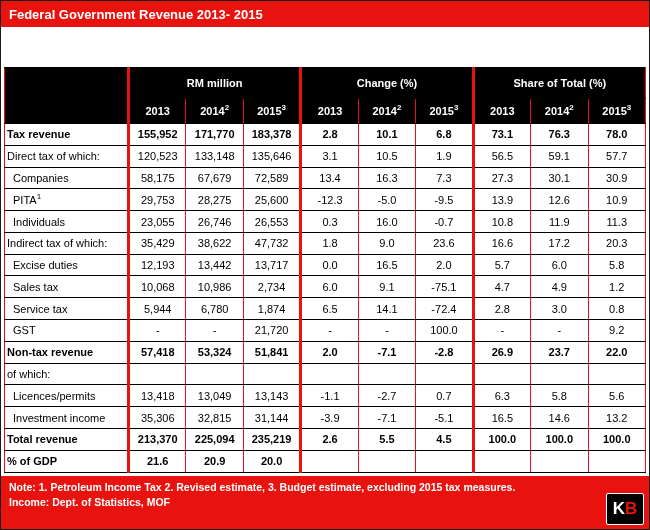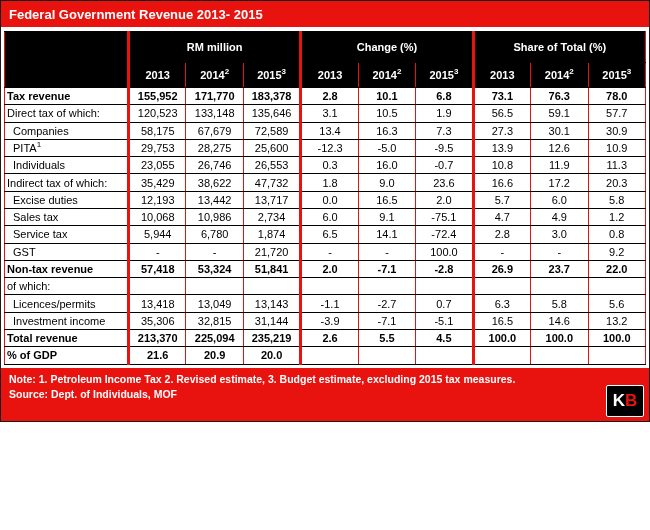--- a/index.html
+++ b/index.html
@@ -1,26 +1,26 @@
 <!DOCTYPE html>
 <html><head>
 <meta charset="utf-8">
 <style>
   html,body { margin:0; padding:0; background:#ffffff; }
   body { font-family:"Liberation Sans", sans-serif; }
   .frame {
-    width:650px; height:422px; box-sizing:border-box;
+    width:650px; height:530px; box-sizing:border-box;
     background:#ffffff; border:1px solid #1a1a1a;
     display:flex; flex-direction:column; overflow:hidden;
   }
   .title-bar {
     background:#e8120f; color:#ffffff; font-weight:bold;
     font-size:13px; padding:6px 8px 5px 8px; flex:0 0 auto;
   }
-  .table-wrap { flex:1 1 auto; padding:4px 3px 3px 3px; display:flex; }
+  .table-wrap { flex:1 1 auto; padding:4px 3px 3px 3px; display:flex;margin-top:36px; }
   table {
     width:100%; height:100%; border-collapse:collapse; table-layout:fixed;
     font-size:11px; color:#000;
   }
   th, td {
     border-left:1px solid #e8120f; border-right:1px solid #e8120f;
     border-top:1px solid #000; border-bottom:1px solid #000;
     padding:2px 2px; overflow:hidden; white-space:nowrap;
   }
   thead th {
@@ -285,20 +285,20 @@
             <td class="num grp"></td>
             <td class="num"></td>
             <td class="num"></td>
           </tr>
         </tbody>
     </table>
   </div>
 
   <div class="footer">
     <div class="footer-note">Note: 1. Petroleum Income Tax 2. Revised estimate, 3. Budget estimate, excluding 2015 tax measures.</div>
-    <div class="footer-source">Source: Dept. of Individuals, MOF</div>
+    <div class="footer-source">Income: Dept. of Statistics, MOF</div>
     <div class="kb-logo">
       <span class="k">K</span>
       <span class="b">B</span>
     </div>
   </div>
 
 </div>
 
 </body></html>

